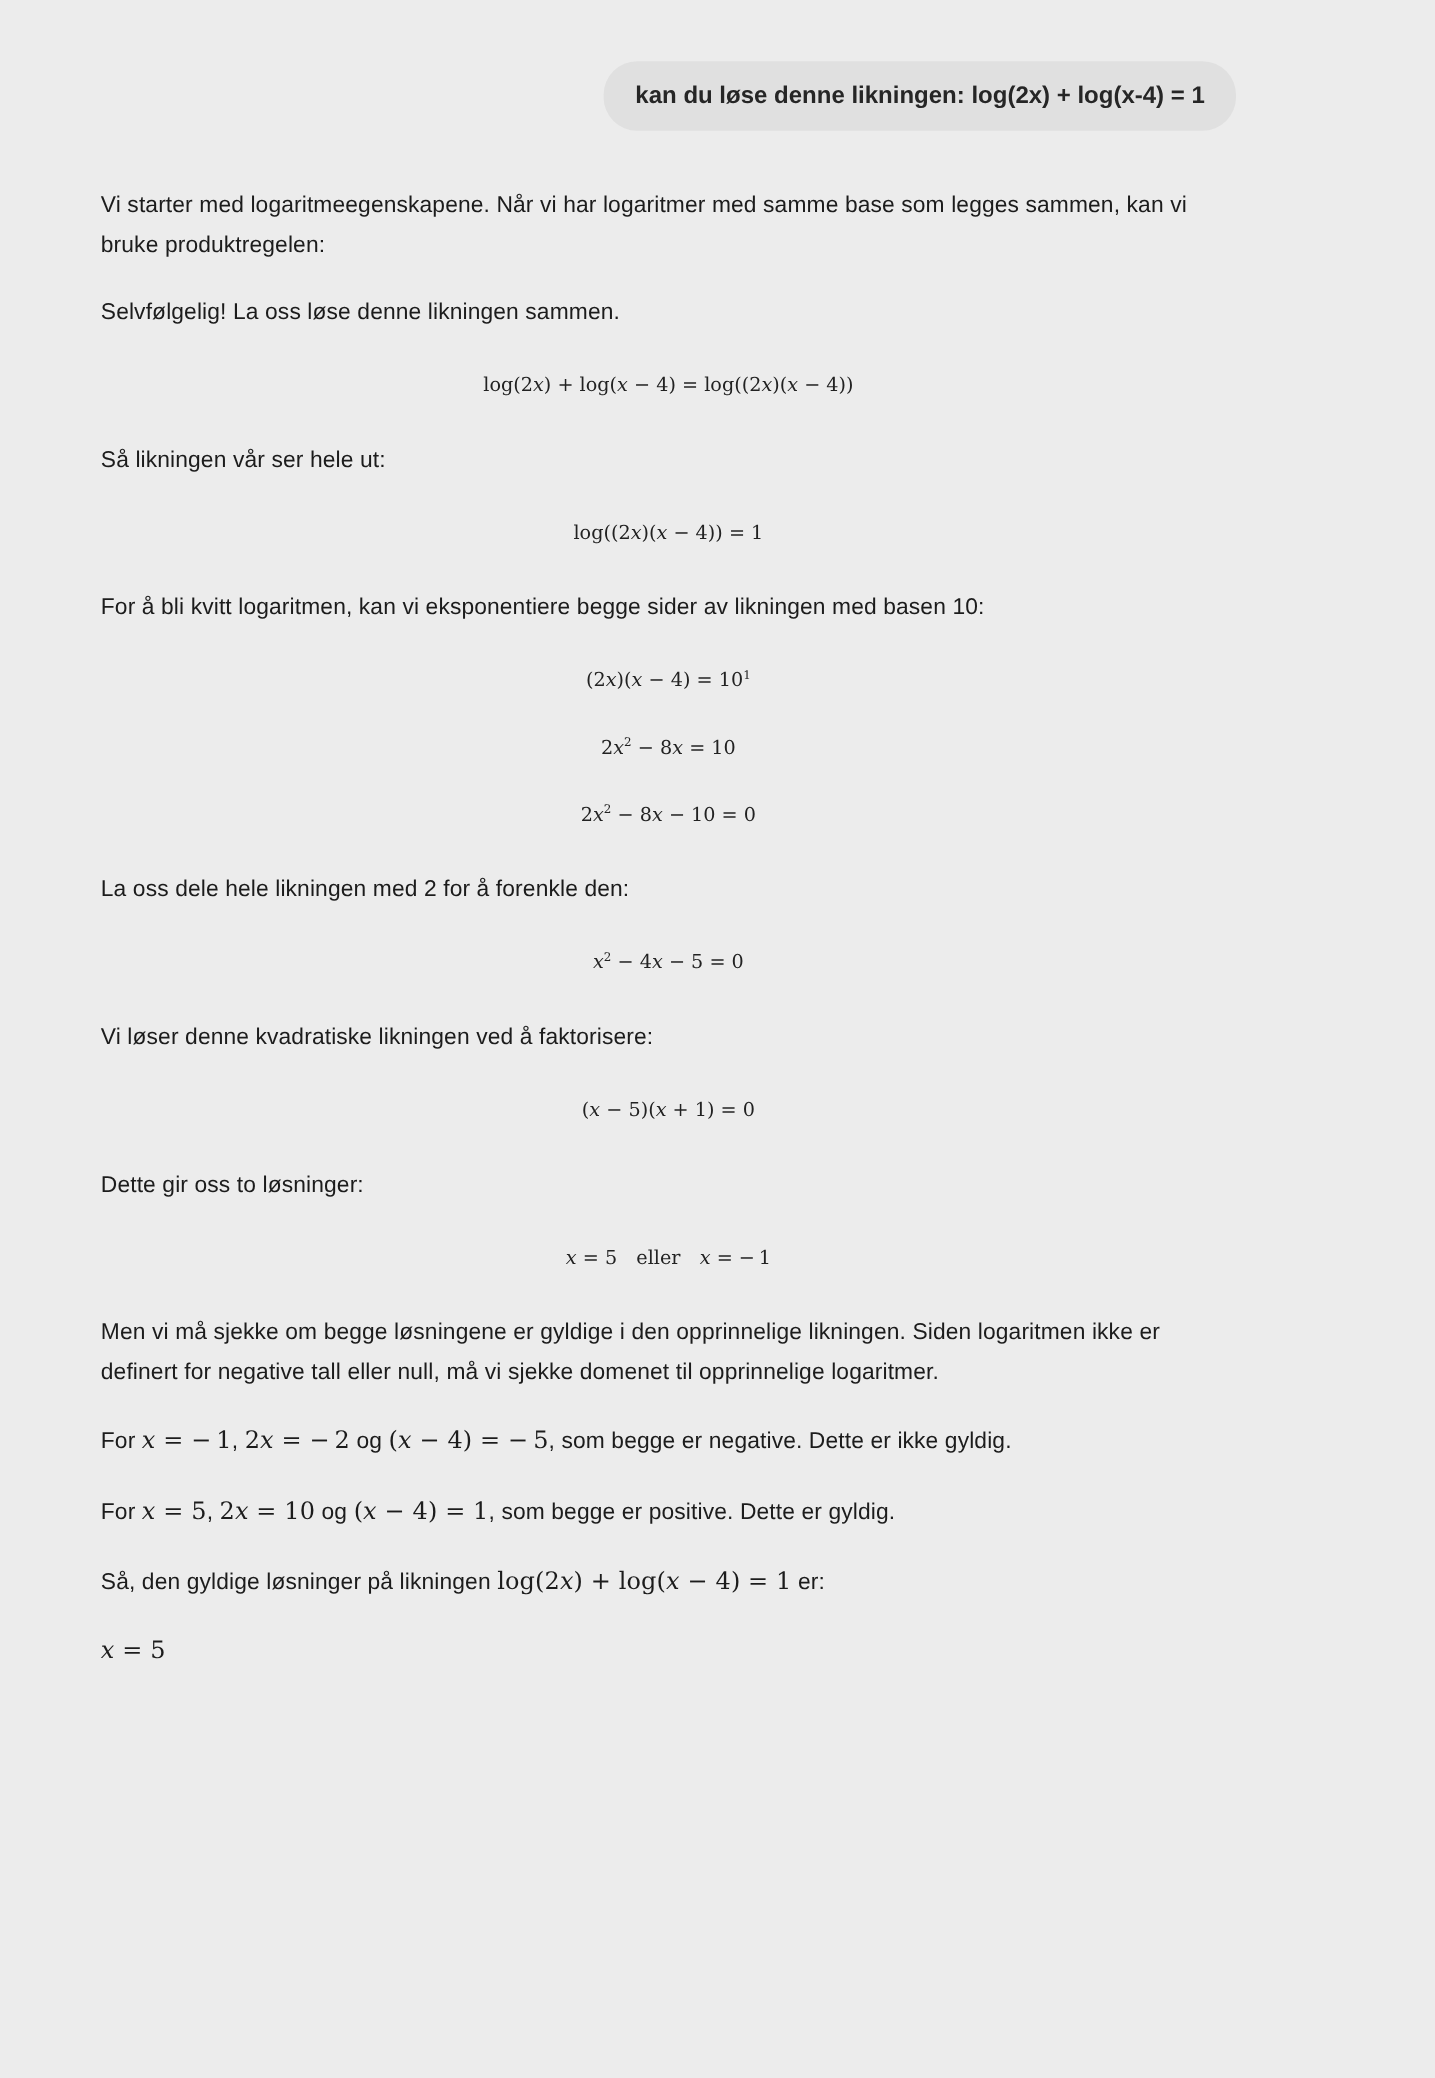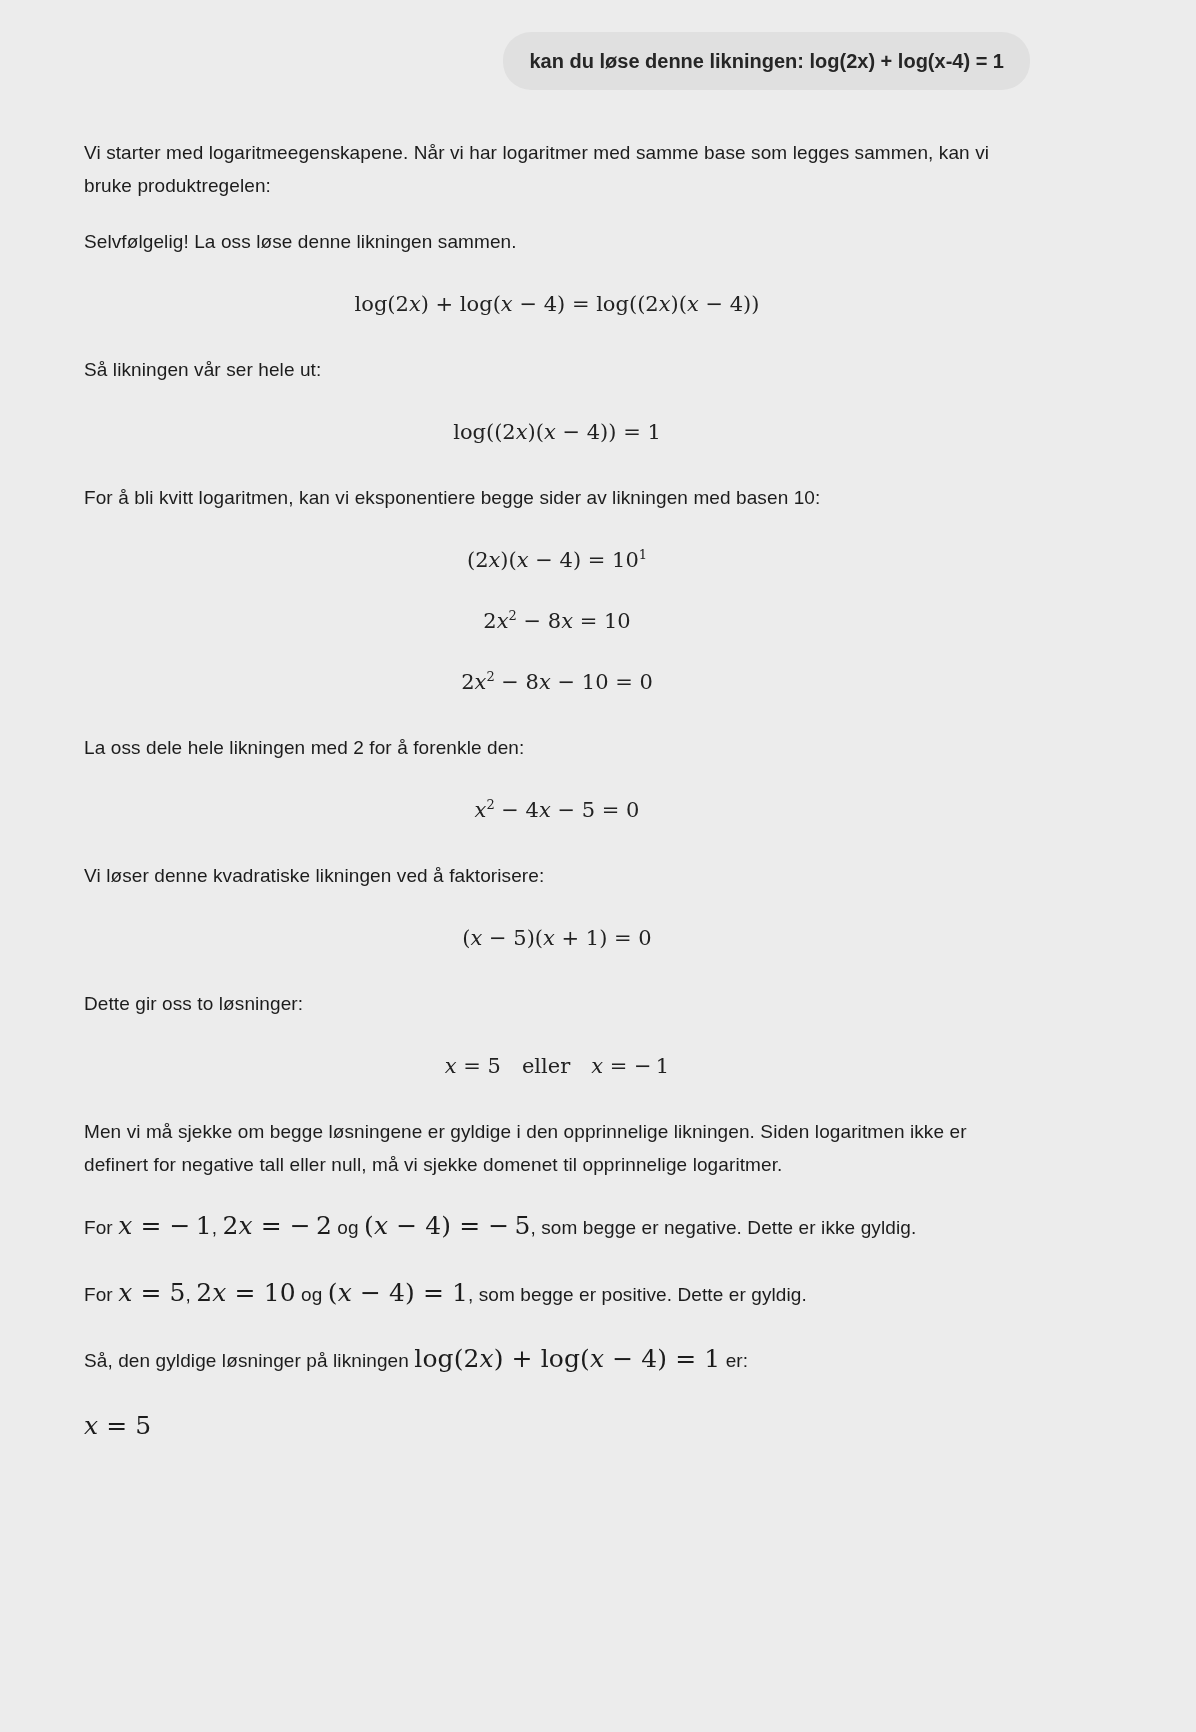--- a/index.html
+++ b/index.html
@@ -5,21 +5,21 @@
   * { margin: 0; padding: 0; box-sizing: border-box; }
   html, body { width: 1196px; height: 1732px; overflow: hidden; }
   body {
     background: var(--page-bg, #ececec);
     font-family: "Liberation Sans", sans-serif;
     color: var(--text, #1c1c1c);
   }
   .column {
     width: 946px;
     margin-left: 84px;
-    padding-top: 32px;
+    padding-top: 51px;
   }
   .user-row {
     display: flex;
     justify-content: flex-end;
     margin-bottom: 46px;
   }
   .bubble {
     background: var(--bubble-bg, #e0e0e0);
     border-radius: 28px;
     padding: 16px 26px;
@@ -30,29 +30,29 @@
     max-width: 820px;
   }
   .para {
     font-size: 19px;
     line-height: 1.74;
     margin-bottom: 23px;
     letter-spacing: 0.1px;
   }
   .eq {
     font-family: "DejaVu Serif", serif;
-    font-size: 21px;
+    font-size: 16px;
     text-align: center;
     margin: 34px 0 37px 0;
     color: #222;
   }
   .eq i, .imath i { font-style: italic; }
   .imath {
     font-family: "DejaVu Serif", serif;
-    font-size: 25px;
+    font-size: 20px;
   }
   sup { font-size: 0.62em; line-height: 0; }
 </style>
 </head>
 <body>
 
 <div class="page">
   <div class="column">
 
     <div class="user-row">

